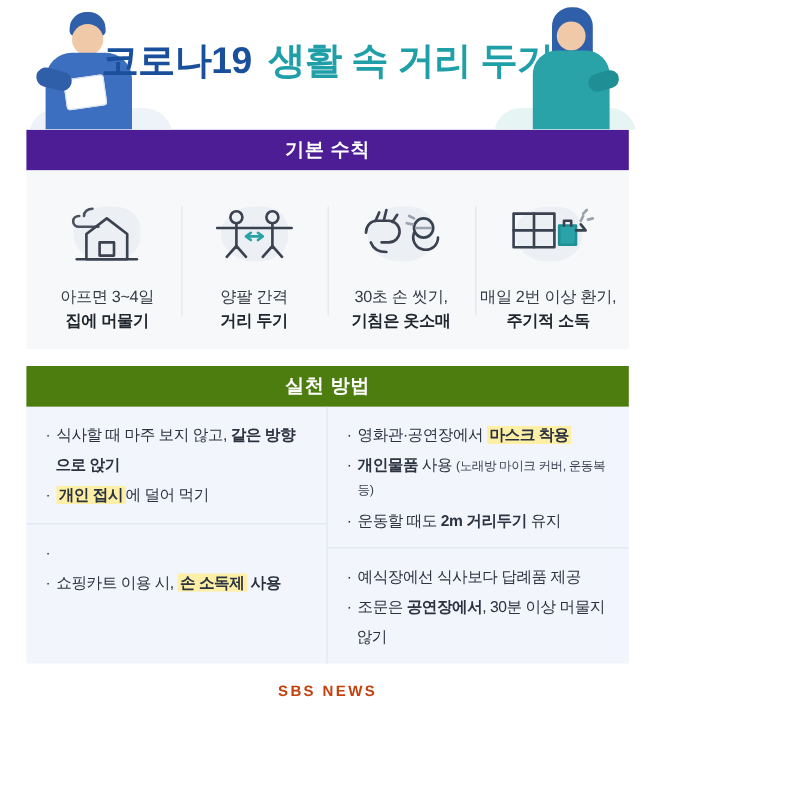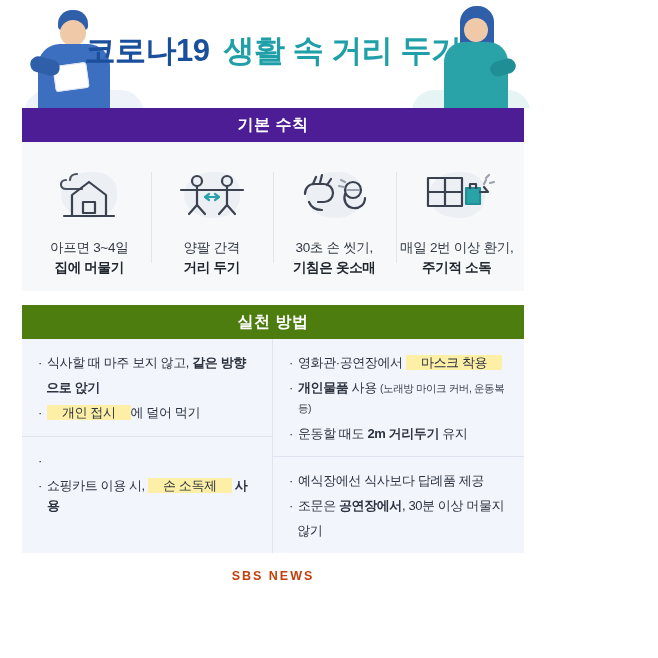--- a/index.html
+++ b/index.html
@@ -177,22 +177,22 @@
   }
   .pr-line:last-child { margin-bottom: 0; }
   .dot {
     flex: 0 0 auto;
     margin-right: 5px;
     color: #2b3240;
   }
   .b { font-weight: bold; }
   .hl {
     background: #fdf0a6;
-    font-weight: normal;
-    padding: 0 15px;
+    font-weight: bold;
+    padding: 0 2px;
   }
   .small { font-size: 10.5px; color: #3a4150; }
 
   
   .footer {
     height: 46px;
     display: flex; align-items: center; justify-content: center;
   }
   .footer-text {
     color: #c2410c;

